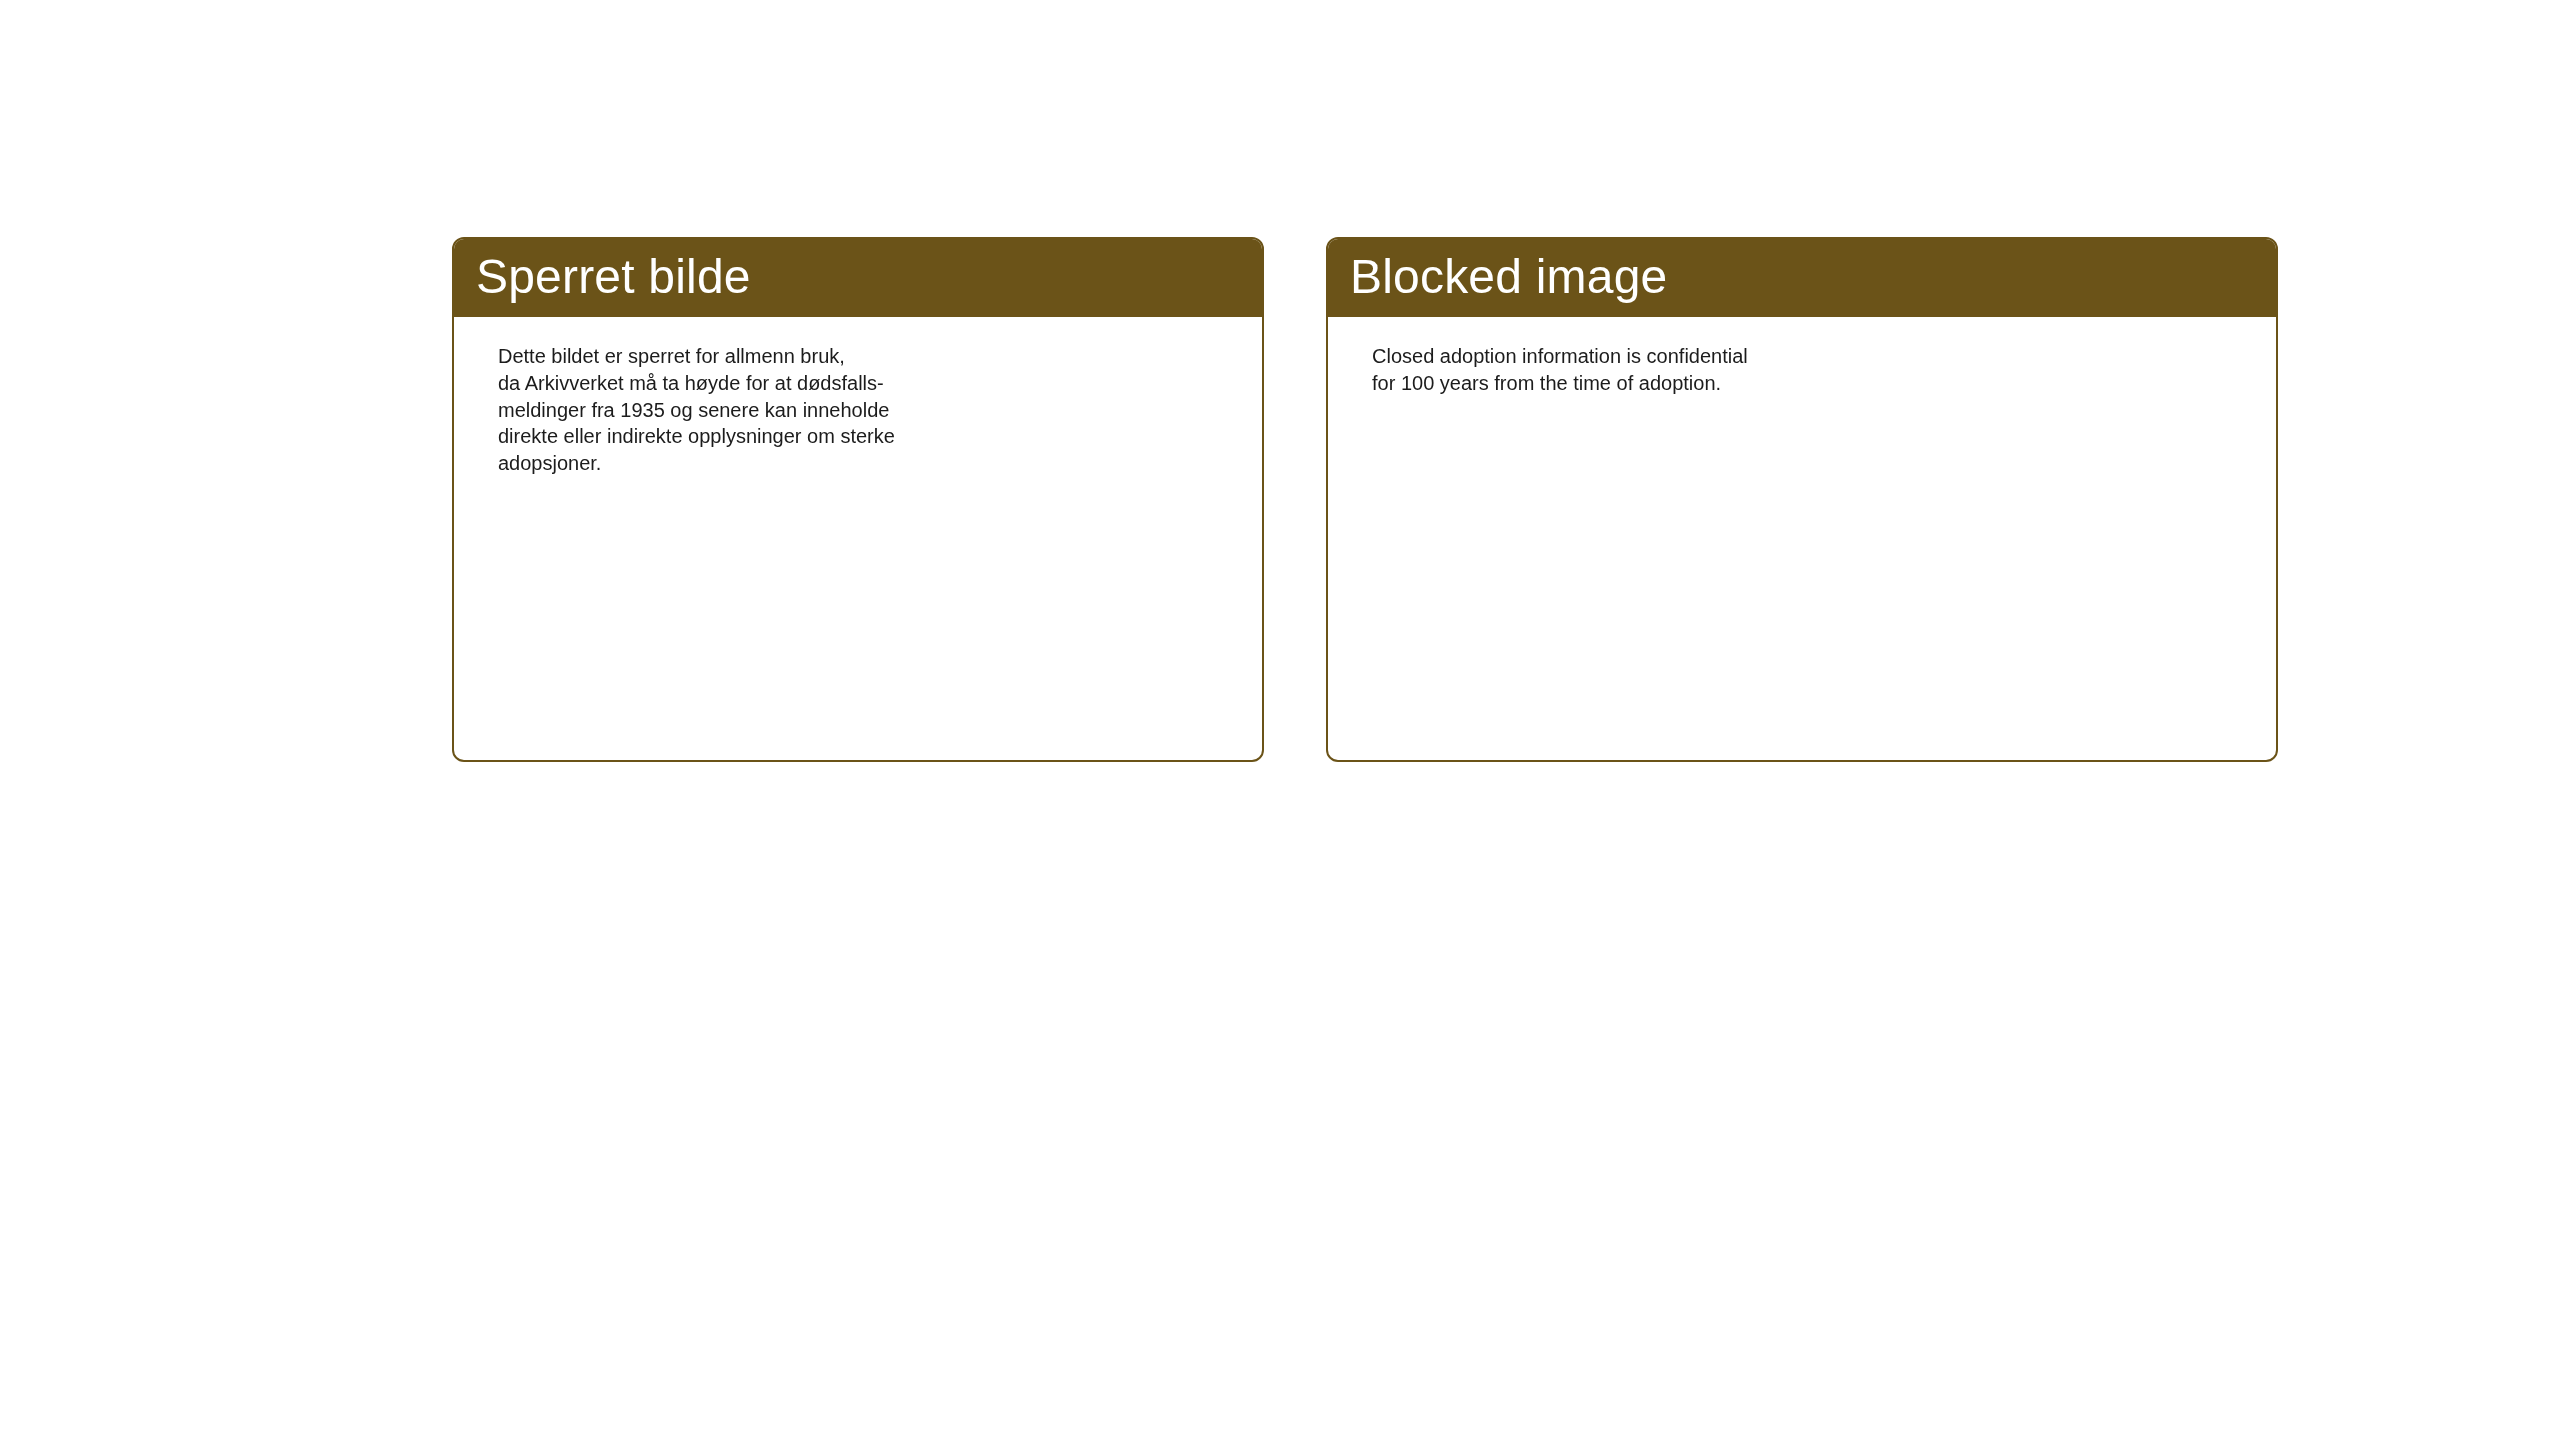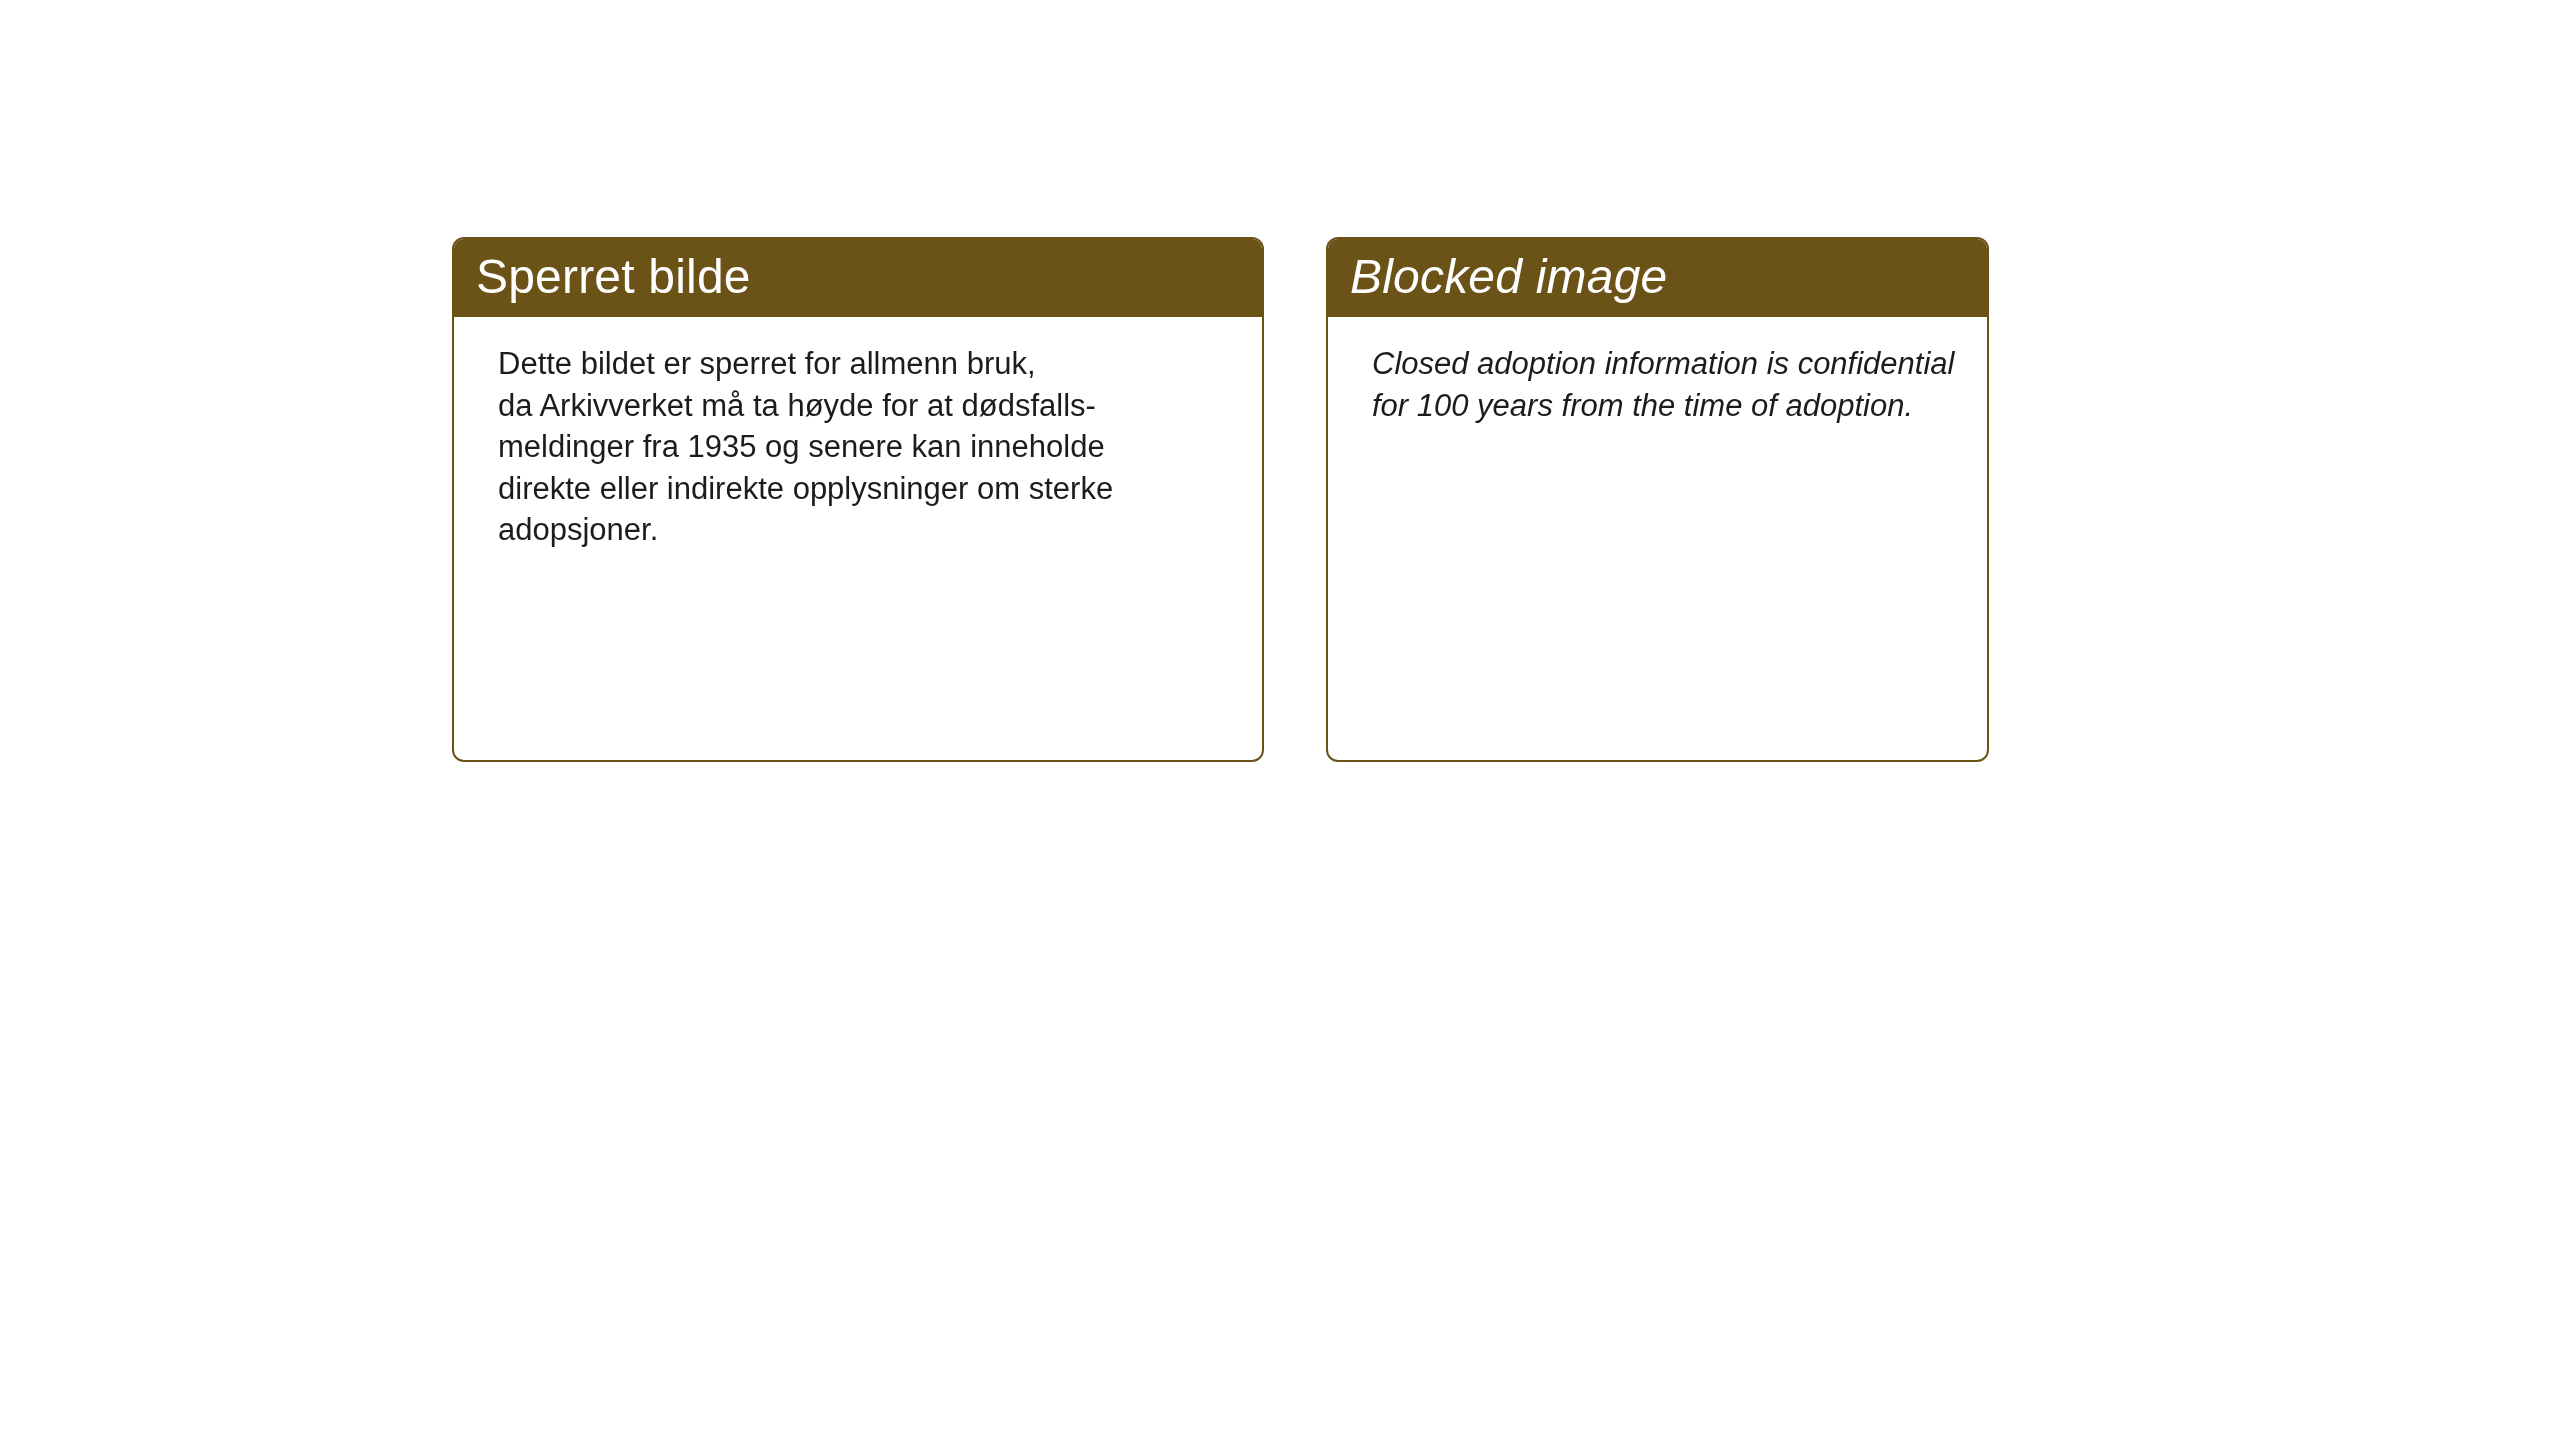--- a/index.html
+++ b/index.html
@@ -33,39 +33,38 @@
     overflow: hidden;
     box-shadow: 0 0 0 0 rgba(0,0,0,0);
   }
 
   .panel-no {
     width: 812px;
     min-height: 525px;
   }
 
   .panel-en {
-    width: 663px;
+    width: 952px;
     min-height: 525px;
-    font-style: italic;
   }
 
   .panel-header {
     background: #6b5318;
     color: #ffffff;
     font-size: 48px;
     line-height: 1.0;
     padding: 14px 0 16px 22px;
     letter-spacing: 0.2px;
     font-weight: normal;
   }
 
   .panel-body {
     padding: 26px 19px 30px 44px;
     color: #1c1c1c;
-    font-size: 31px;
+    font-size: 20px;
     line-height: 1.34;
   }
 
   .panel-body p {
     margin: 0;
     white-space: pre-line;
   }
 
   .panel-body p + p {
     margin-top: 1.34em;

